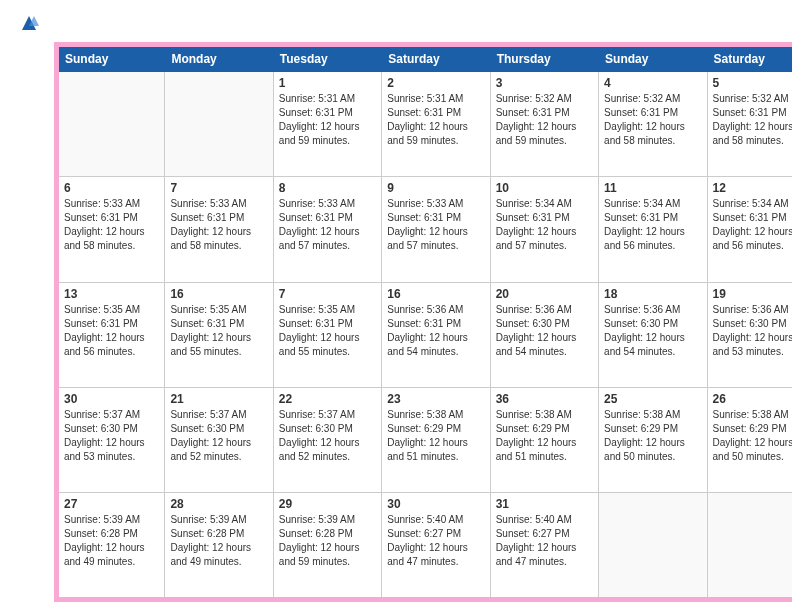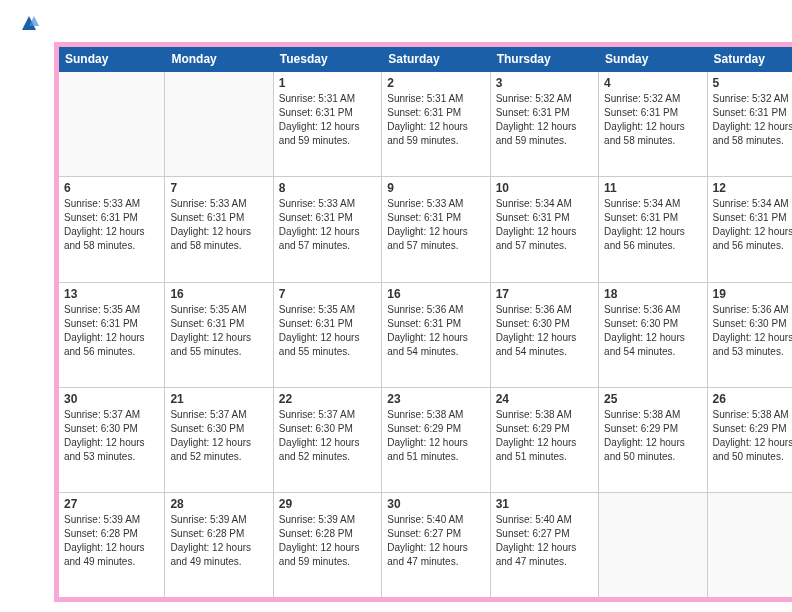--- a/index.html
+++ b/index.html
@@ -251,21 +251,21 @@
             <span class="cell-line">and 55 minutes.</span>
           </td>
           <td>
             <span class="day-num">16</span>
             <span class="cell-line">Sunrise: 5:36 AM</span>
             <span class="cell-line">Sunset: 6:31 PM</span>
             <span class="cell-line">Daylight: 12 hours</span>
             <span class="cell-line">and 54 minutes.</span>
           </td>
           <td>
-            <span class="day-num">17</span>
+            <span class="day-num">20</span>
             <span class="cell-line">Sunrise: 5:36 AM</span>
             <span class="cell-line">Sunset: 6:30 PM</span>
             <span class="cell-line">Daylight: 12 hours</span>
             <span class="cell-line">and 54 minutes.</span>
           </td>
           <td>
             <span class="day-num">18</span>
             <span class="cell-line">Sunrise: 5:36 AM</span>
             <span class="cell-line">Sunset: 6:30 PM</span>
             <span class="cell-line">Daylight: 12 hours</span>
@@ -302,21 +302,21 @@
             <span class="cell-line">and 52 minutes.</span>
           </td>
           <td>
             <span class="day-num">23</span>
             <span class="cell-line">Sunrise: 5:38 AM</span>
             <span class="cell-line">Sunset: 6:29 PM</span>
             <span class="cell-line">Daylight: 12 hours</span>
             <span class="cell-line">and 51 minutes.</span>
           </td>
           <td>
-            <span class="day-num">24</span>
+            <span class="day-num">36</span>
             <span class="cell-line">Sunrise: 5:38 AM</span>
             <span class="cell-line">Sunset: 6:29 PM</span>
             <span class="cell-line">Daylight: 12 hours</span>
             <span class="cell-line">and 51 minutes.</span>
           </td>
           <td>
             <span class="day-num">25</span>
             <span class="cell-line">Sunrise: 5:38 AM</span>
             <span class="cell-line">Sunset: 6:29 PM</span>
             <span class="cell-line">Daylight: 12 hours</span>

